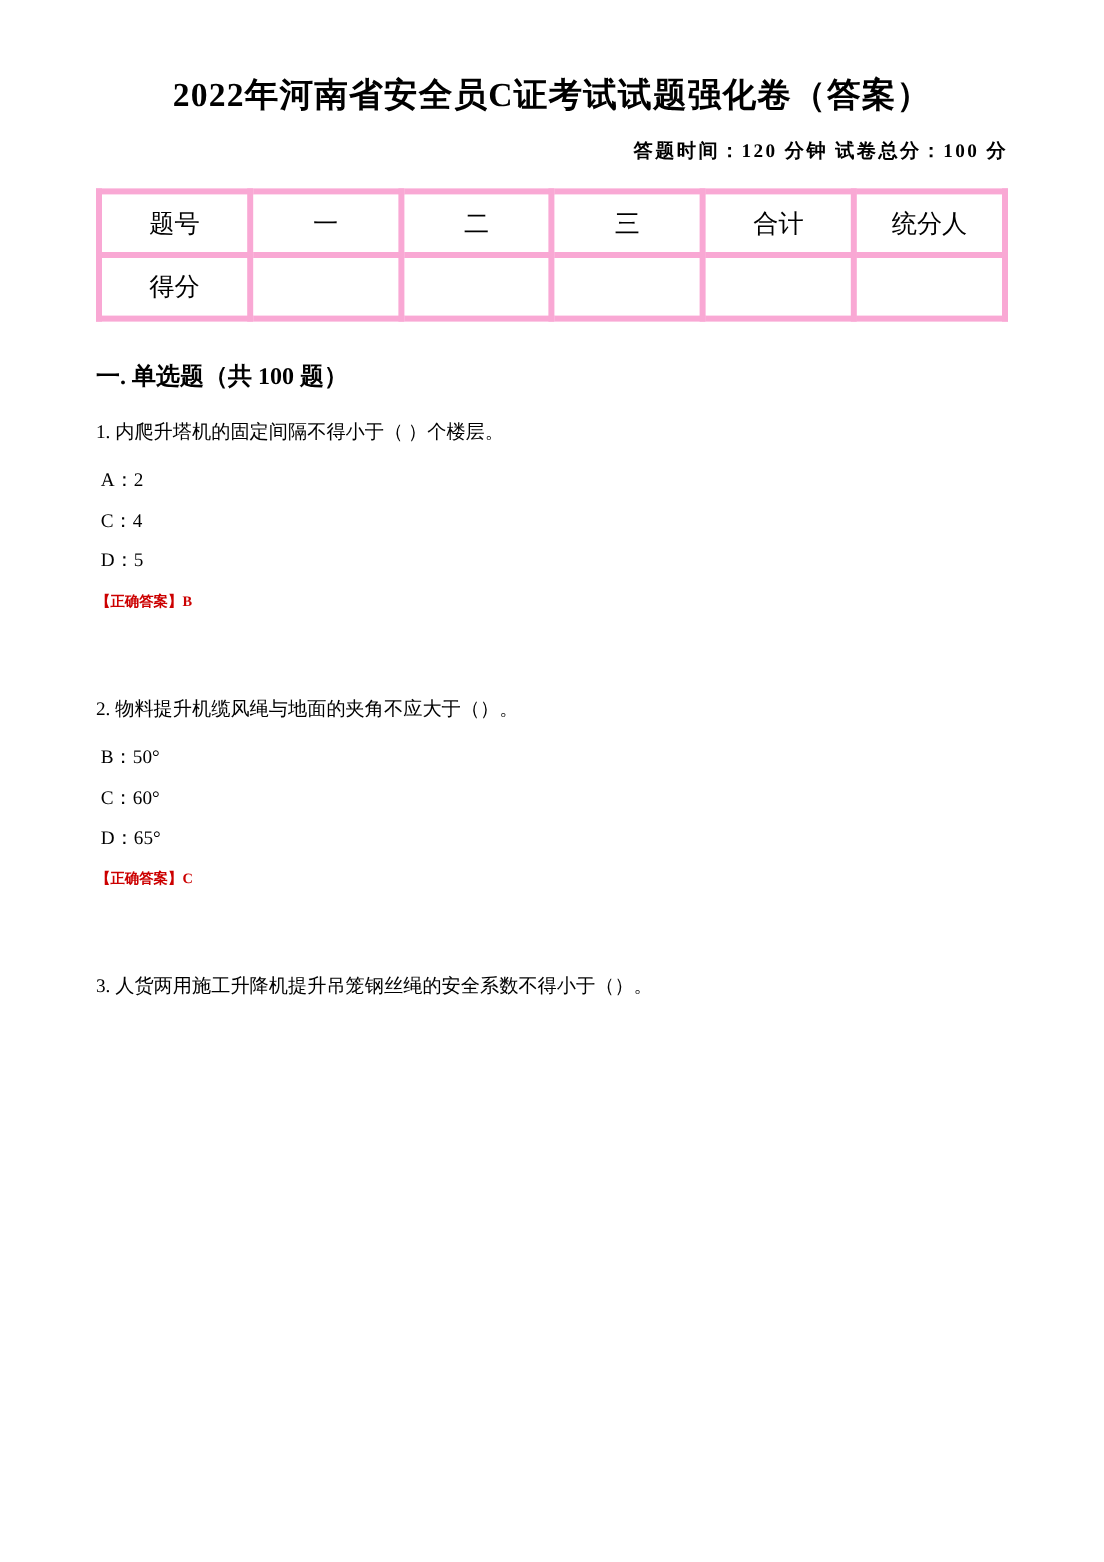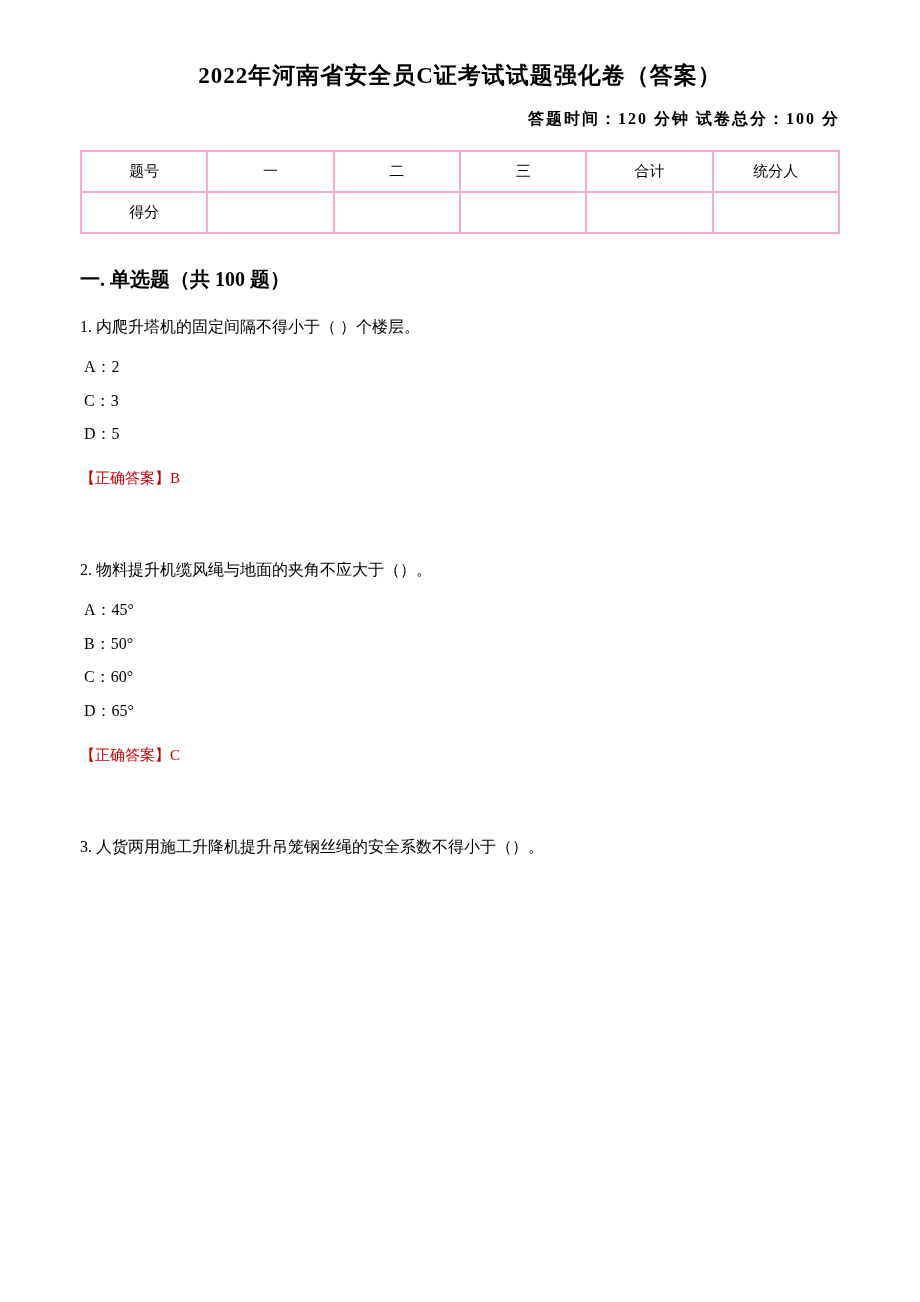--- a/index.html
+++ b/index.html
@@ -13,45 +13,45 @@
       font-family: "SimSun", "宋体", serif;
       font-size: 16px;
       color: #000000;
       width: 920px;
       min-height: 1302px;
       padding: 60px 80px;
     }
 
     .page-title {
       text-align: center;
-      font-size: 23px;
+      font-size: 28px;
       font-weight: bold;
       margin-bottom: 18px;
       letter-spacing: 1px;
     }
 
     .exam-info {
       text-align: right;
       font-size: 16px;
       font-weight: bold;
       margin-bottom: 20px;
       letter-spacing: 2px;
     }
 
     .score-table {
       width: 100%;
       border-collapse: collapse;
       margin-bottom: 32px;
     }
 
     .score-table td {
-      border: 2px solid #f9a8d4;
+      border: 5px solid #f9a8d4;
       text-align: center;
       padding: 10px 0;
-      font-size: 15px;
+      font-size: 21px;
       min-width: 80px;
     }
 
     .section-title {
       font-size: 20px;
       font-weight: bold;
       margin-bottom: 20px;
       margin-top: 8px;
     }
 
@@ -68,24 +68,24 @@
 
     .option {
       font-size: 16px;
       margin-bottom: 8px;
       margin-left: 4px;
       line-height: 1.6;
     }
 
     .answer {
       color: #cc0000;
-      font-size: 15px;
-      margin-top: 22px;
+      font-size: 12px;
+      margin-top: 12px;
       margin-bottom: 10px;
-      font-weight: normal;
+      font-weight: bold;
     }
 
     .answer-bracket {
       color: #cc0000;
     }
 
     .answer-letter {
       color: #cc0000;
     }
 
@@ -121,34 +121,33 @@
 </tbody>
   </table>
 
 <div class="section-title">一. 单选题（共 100 题）</div>
 
 <div class="question-block">
   <div class="question-text">
     <span>1</span>. <span>内爬升塔机的固定间隔不得小于（ ）个楼层。</span>
   </div>
   <div class="option">A：2</div>
-  <div class="option">C：3</div>
+  <div class="option">C：4</div>
   <div class="option">D：5</div>
   <div class="answer">
     <span class="answer-bracket">【正确答案】</span><span class="answer-letter">B</span>
   </div>
 </div>
 
 <div class="spacer"></div>
 
 <div class="question-block">
   <div class="question-text">
     <span>2</span>. <span>物料提升机缆风绳与地面的夹角不应大于（）。</span>
   </div>
-  <div class="option">A：45°</div>
   <div class="option">B：50°</div>
   <div class="option">C：60°</div>
   <div class="option">D：65°</div>
   <div class="answer">
     <span class="answer-bracket">【正确答案】</span><span class="answer-letter">C</span>
   </div>
 </div>
 
 <div class="spacer"></div>
 

